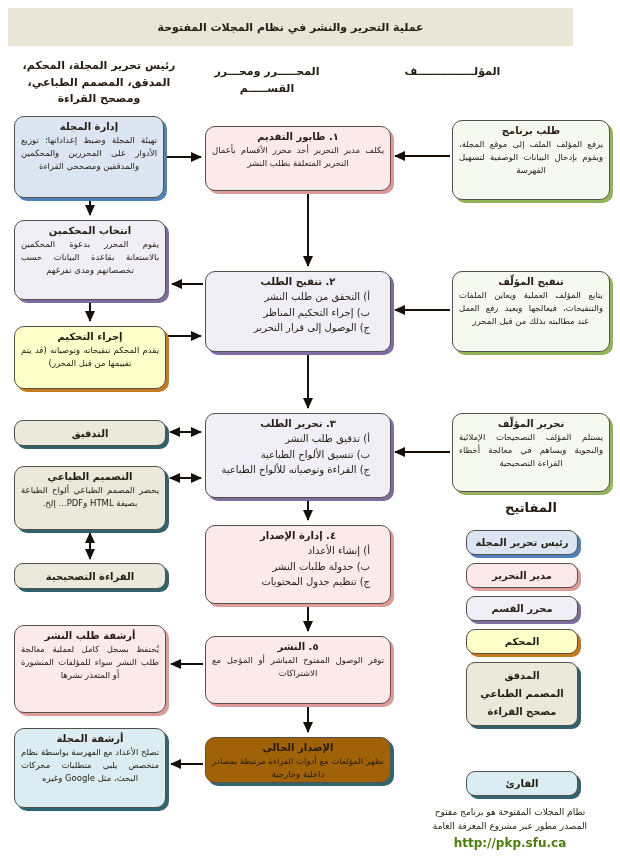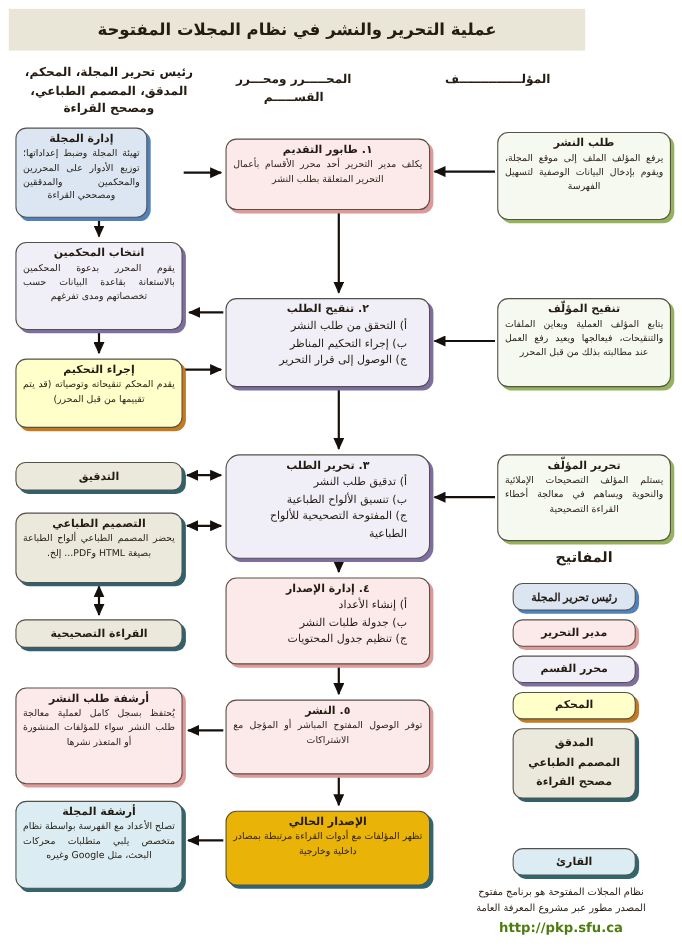--- a/index.html
+++ b/index.html
@@ -1,19 +1,19 @@
 <!DOCTYPE html>
 <html lang="ar"><head>
 <meta charset="utf-8">
 <style>
   html,body{margin:0;padding:0;}
   .canvas{position:relative;width:620px;height:861px;background:#ffffff;
           font-family:"DejaVu Sans","Liberation Sans",sans-serif;color:#241c12;overflow:hidden;}
-  .titlebar{position:absolute;left:8px;top:8px;width:524px;height:38px;background:#e9e6d8;
-            display:flex;align-items:center;justify-content:center;font-weight:bold;font-size:15px;direction:rtl;}
+  .titlebar{position:absolute;left:8px;top:8px;width:565px;height:38px;background:#e9e6d8;
+            display:flex;align-items:center;justify-content:center;font-weight:bold;font-size:11px;direction:rtl;}
   .colhead{position:absolute;font-weight:bold;font-size:11px;text-align:center;direction:rtl;line-height:1.5;}
   .box{position:absolute;border:1px solid #55504a;border-radius:10px;box-sizing:border-box;
        direction:rtl;padding:4px 6px;background:#fff;overflow:hidden;}
   .b-title{font-weight:bold;font-size:10px;text-align:center;margin-bottom:2px;}
   .b-body{font-size:8.5px;line-height:1.5;text-align:justify;text-align-last:center;}
   .b-list{font-size:10px;line-height:1.55;text-align:right;padding-left:2px;padding-right:14px;}
   .small{display:flex;align-items:center;justify-content:center;font-weight:bold;font-size:10px;border-radius:9px;}
   .legend-multi{flex-direction:column;line-height:1.8;}
   .legend-head{position:absolute;font-weight:bold;font-size:13px;text-align:center;direction:rtl;}
   .footer{position:absolute;direction:rtl;text-align:center;font-size:9px;line-height:1.55;}
@@ -55,21 +55,21 @@
       <line x1="308" y1="495" x2="308" y2="520" marker-end="url(#ah)"></line>
       <line x1="308" y1="605" x2="308" y2="631" marker-end="url(#ah)"></line>
       <line x1="308" y1="697" x2="308" y2="732" marker-end="url(#ah)"></line>
 
       <line x1="90" y1="199" x2="90" y2="215" marker-end="url(#ah)"></line>
       <line x1="90" y1="301" x2="90" y2="321" marker-end="url(#ah)"></line>
       <line x1="90" y1="533" x2="90" y2="559" marker-start="url(#ah)" marker-end="url(#ah)"></line>
     </g>
   </svg>
 
-  <div class="box" style="left: 14px; top: 116px; width: 120px; height: 82px; background: rgb(220, 230, 242); box-shadow: rgb(79, 129, 189) 3px 3px 0px;">
+  <div class="box" style="left: 14px; top: 116px; width: 150px; height: 82px; background: rgb(220, 230, 242); box-shadow: rgb(79, 129, 189) 3px 3px 0px;">
     <div class="b-title">إدارة المجلة</div>
     <div class="b-body">تهيئة المجلة وضبط إعداداتها؛ توزيع الأدوار على المحررين والمحكمين والمدققين ومصححي القراءة</div>
   </div>
   <div class="box" style="left: 14px; top: 220px; width: 152px; height: 80px; background: rgb(240, 238, 246); box-shadow: rgb(126, 109, 160) 3px 3px 0px;">
     <div class="b-title">انتخاب المحكمين</div>
     <div class="b-body">يقوم المحرر بدعوة المحكمين بالاستعانة بقاعدة البيانات حسب تخصصاتهم ومدى تفرغهم</div>
   </div>
   <div class="box" style="left: 14px; top: 326px; width: 152px; height: 63px; background: rgb(255, 255, 201); box-shadow: rgb(196, 122, 30) 3px 3px 0px;">
     <div class="b-title">إجراء التحكيم</div>
     <div class="b-body">يقدم المحكم تنقيحاته وتوصياته (قد يتم تقييمها من قبل المحرر)</div>
@@ -98,60 +98,60 @@
     <div class="b-body">يكلف مدير التحرير أحد محرر الأقسام بأعمال التحرير المتعلقة بطلب النشر</div>
   </div>
   <div class="box" style="left: 205px; top: 271px; width: 186px; height: 81px; background: rgb(240, 238, 246); box-shadow: rgb(126, 109, 160) 3px 3px 0px;">
     <div class="b-title">٢. تنقيح الطلب</div>
     <div class="b-list">
       <div>أ)  التحقق من طلب النشر</div>
       <div>ب) إجراء التحكيم المناظر</div>
       <div>ج) الوصول إلى قرار التحرير</div>
     </div>
   </div>
-  <div class="box" style="left: 205px; top: 413px; width: 186px; height: 95px; background: rgb(240, 238, 246); box-shadow: rgb(126, 109, 160) 3px 3px 0px; border-radius: 13px;">
+  <div class="box" style="left: 205px; top: 413px; width: 186px; height: 85px; background: rgb(240, 238, 246); box-shadow: rgb(126, 109, 160) 3px 3px 0px;">
     <div class="b-title">٣. تحرير الطلب</div>
     <div class="b-list">
       <div>أ)  تدقيق طلب النشر</div>
       <div>ب) تنسيق الألواح الطباعية</div>
-      <div>ج) المفتوحة التصحيحية للألواح الطباعية</div>
+      <div>ج) القراءة وتوصياته للألواح الطباعية</div>
     </div>
   </div>
   <div class="box" style="left: 205px; top: 525px; width: 186px; height: 79px; background: rgb(251, 234, 233); box-shadow: rgb(221, 154, 152) 3px 3px 0px;">
     <div class="b-title">٤. إدارة الإصدار</div>
     <div class="b-list">
       <div>أ)  إنشاء الأعداد</div>
       <div>ب) جدولة طلبات النشر</div>
       <div>ج) تنظيم جدول المحتويات</div>
     </div>
   </div>
   <div class="box" style="left: 205px; top: 636px; width: 186px; height: 68px; background: rgb(251, 234, 233); box-shadow: rgb(221, 154, 152) 3px 3px 0px;">
     <div class="b-title">٥. النشر</div>
     <div class="b-body">توفر الوصول المفتوح المباشر أو المؤجل مع الاشتراكات</div>
   </div>
-  <div class="box" style="left: 205px; top: 737px; width: 186px; height: 68px; background: #eab308; box-shadow: rgb(46, 102, 113) 3px 3px 0px;">
+  <div class="box" style="left: 205px; top: 737px; width: 186px; height: 46px; background: #a16207; box-shadow: rgb(46, 102, 113) 3px 3px 0px;">
     <div class="b-title">الإصدار الحالي</div>
     <div class="b-body">تظهر المؤلفات مع أدوات القراءة مرتبطة بمصادر داخلية وخارجية</div>
   </div>
 
   <div class="box" style="left: 452px; top: 120px; width: 158px; height: 80px; background: rgb(246, 249, 240); box-shadow: rgb(148, 179, 90) 3px 3px 0px;">
-    <div class="b-title">طلب النشر</div>
+    <div class="b-title">طلب برنامج</div>
     <div class="b-body">يرفع المؤلف الملف إلى موقع المجلة، ويقوم بإدخال البيانات الوصفية لتسهيل الفهرسة</div>
   </div>
   <div class="box" style="left: 452px; top: 271px; width: 158px; height: 81px; background: rgb(246, 249, 240); box-shadow: rgb(148, 179, 90) 3px 3px 0px;">
     <div class="b-title">تنقيح المؤلّف</div>
     <div class="b-body">يتابع المؤلف العملية ويعاين الملفات والتنقيحات، فيعالجها ويعيد رفع العمل عند مطالبته بذلك من قبل المحرر</div>
   </div>
   <div class="box" style="left: 452px; top: 413px; width: 158px; height: 79px; background: rgb(246, 249, 240); box-shadow: rgb(148, 179, 90) 3px 3px 0px;">
     <div class="b-title">تحرير المؤلّف</div>
     <div class="b-body">يستلم المؤلف التصحيحات الإملائية والنحوية ويساهم في معالجة أخطاء القراءة التصحيحية</div>
   </div>
 
   <div class="legend-head" style="left:452px;top:500px;width:158px;">المفاتيح</div>
-  <div class="box small" style="left: 466px; top: 530px; width: 112px; height: 25px; background: rgb(220, 230, 242); box-shadow: rgb(79, 129, 189) 3px 3px 0px; font-family: Liberation Serif, serif;">
+  <div class="box small" style="left: 466px; top: 530px; width: 112px; height: 25px; background: rgb(220, 230, 242); box-shadow: rgb(79, 129, 189) 3px 3px 0px;">
     <div>رئيس تحرير المجلة</div>
   </div>
   <div class="box small" style="left: 466px; top: 563px; width: 112px; height: 25px; background: rgb(251, 234, 233); box-shadow: rgb(221, 154, 152) 3px 3px 0px;">
     <div>مدير التحرير</div>
   </div>
   <div class="box small" style="left: 466px; top: 596px; width: 112px; height: 25px; background: rgb(240, 238, 246); box-shadow: rgb(126, 109, 160) 3px 3px 0px;">
     <div>محرر القسم</div>
   </div>
   <div class="box small" style="left: 466px; top: 629px; width: 112px; height: 25px; background: rgb(255, 255, 201); box-shadow: rgb(196, 122, 30) 3px 3px 0px;">
     <div>المحكم</div>

